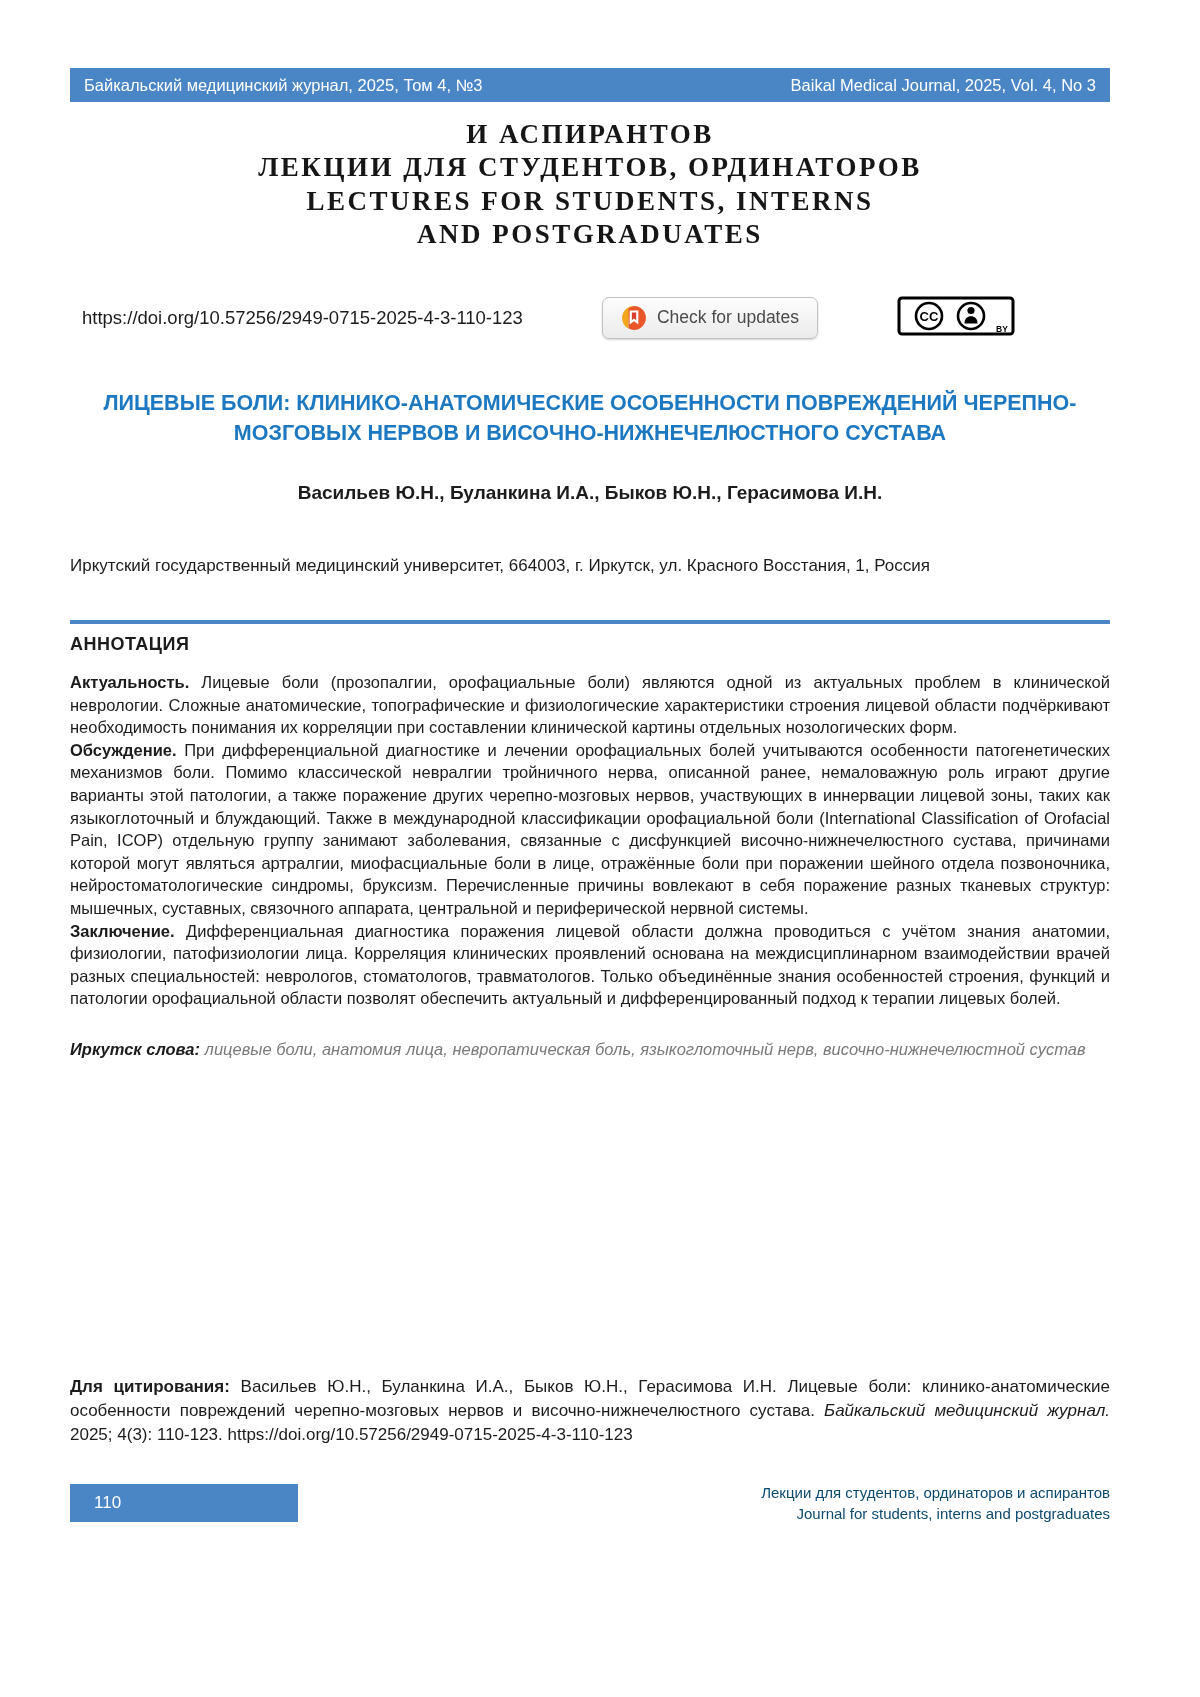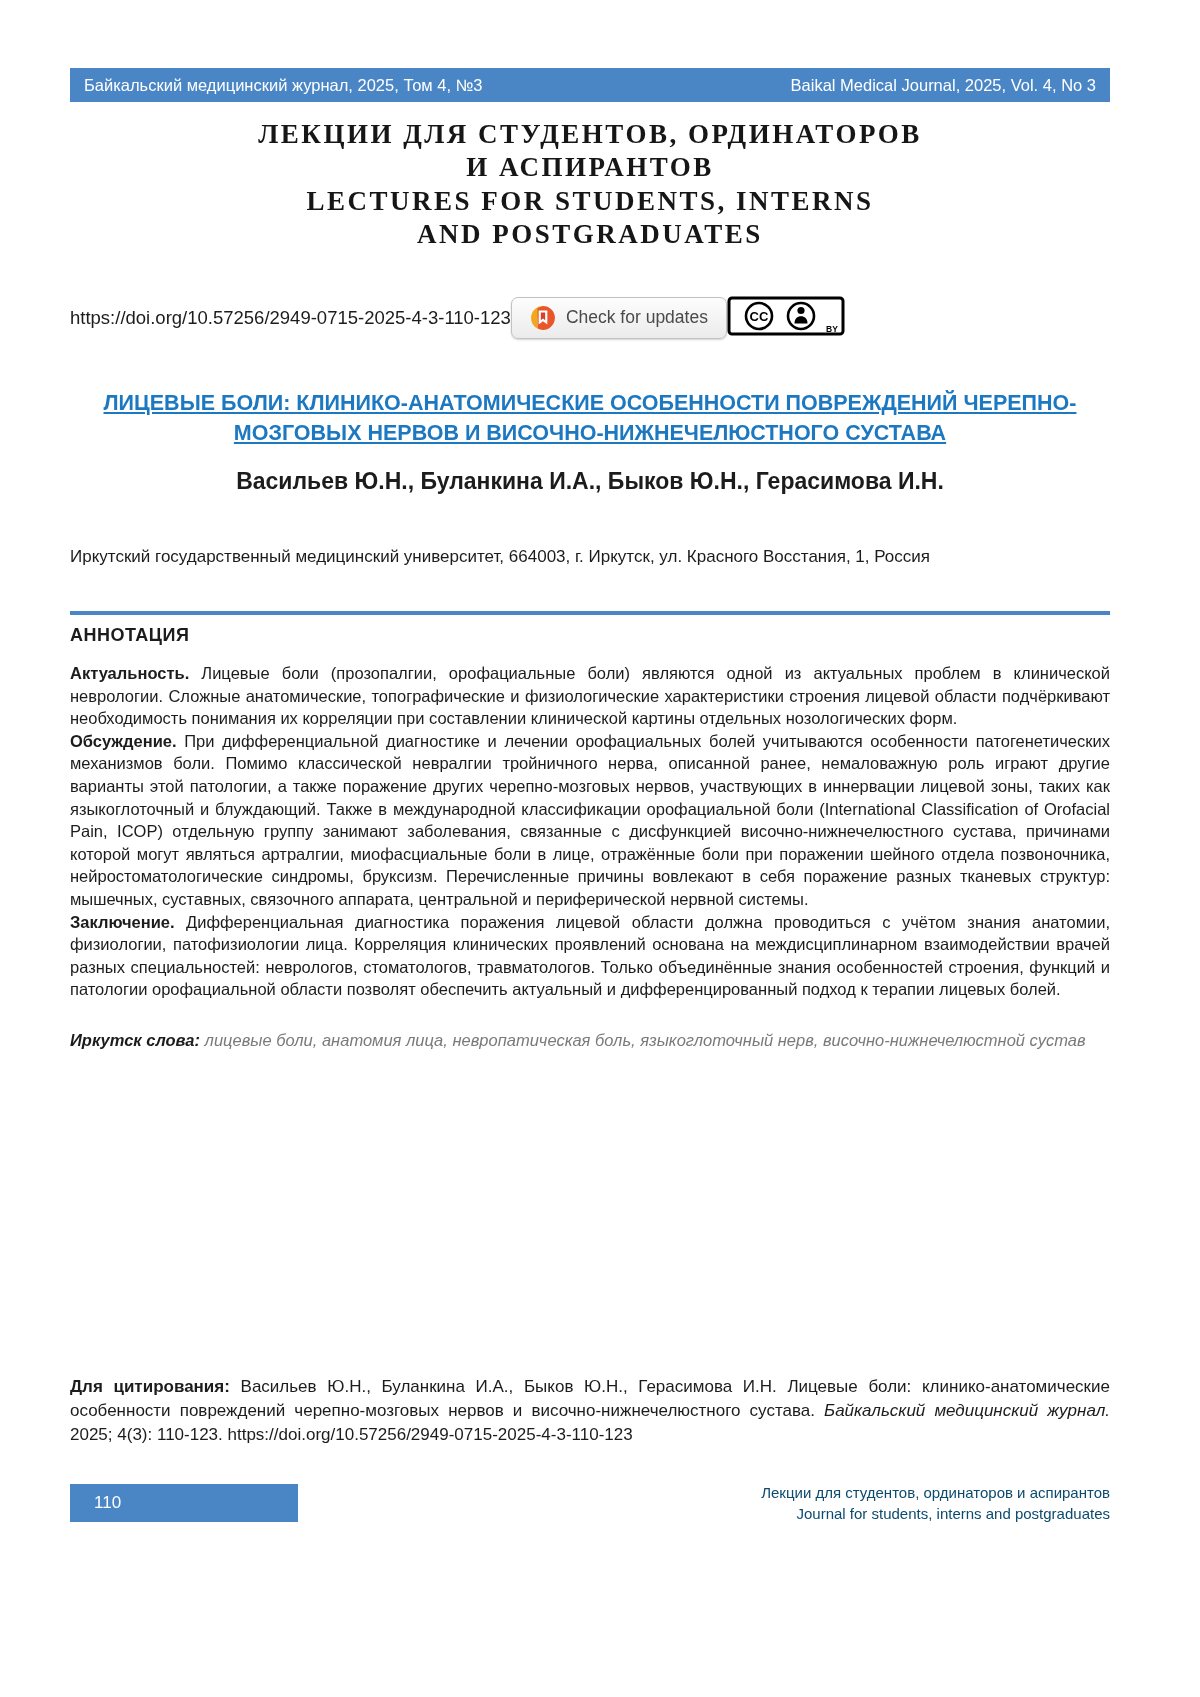--- a/index.html
+++ b/index.html
@@ -36,22 +36,24 @@
     letter-spacing: 2.5px;
     line-height: 1.24;
     text-align: center;
     color: #161616;
     margin-top: 16px;
   }
   
   .doi-row {
     display: flex;
     align-items: center;
+    justify-content: space-between;
     margin-top: 44px;
     padding-right: 95px;
+    margin-left: 12px;
   }
   .doi-text { font-size: 18.5px; color: #1c1c1c; }
   .check-badge {
     display: flex;
     align-items: center;
     gap: 10px;
     background: linear-gradient(#fdfdfd, #ebebeb);
     border: 1px solid #c2c2c2;
     border-radius: 7px;
     padding: 7px 18px;
@@ -63,27 +65,26 @@
   .cc-badge { display: block; }
   
   .article-title {
     color: #1c78c0;
     font-weight: bold;
     font-size: 21.5px;
     line-height: 1.4;
     text-align: center;
     margin-top: 48px;
     padding: 0 10px;
-    text-decoration: underline;
   }
   .authors {
     font-weight: bold;
-    font-size: 23px;
+    font-size: 19px;
     text-align: center;
-    margin-top: 20px;
+    margin-top: 34px;
   }
   .affiliation {
     font-size: 17px;
     margin-top: 52px;
   }
   
   .abstract-rule {
     height: 4px;
     background: #4a86c6;
     margin-top: 44px;
@@ -148,22 +149,22 @@
 <body>
 
 <div class="page">
 
   <div class="header-bar">
     <span>Байкальский медицинский журнал, 2025, Том 4, №3</span>
     <span>Baikal Medical Journal, 2025, Vol. 4, No 3</span>
   </div>
 
   <div class="section-title">
+    <div>И АСПИРАНТОВ</div>
     <div>ЛЕКЦИИ ДЛЯ СТУДЕНТОВ, ОРДИНАТОРОВ</div>
-    <div>И АСПИРАНТОВ</div>
     <div>LECTURES FOR STUDENTS, INTERNS</div>
     <div>AND POSTGRADUATES</div>
   </div>
 
   <div class="doi-row">
     <span class="doi-text">https://doi.org/10.57256/2949-0715-2025-4-3-110-123</span>
 
     <span class="check-badge">
       <span style="display:inline-flex;">
         <svg width="26" height="26" viewBox="0 0 24 24">

